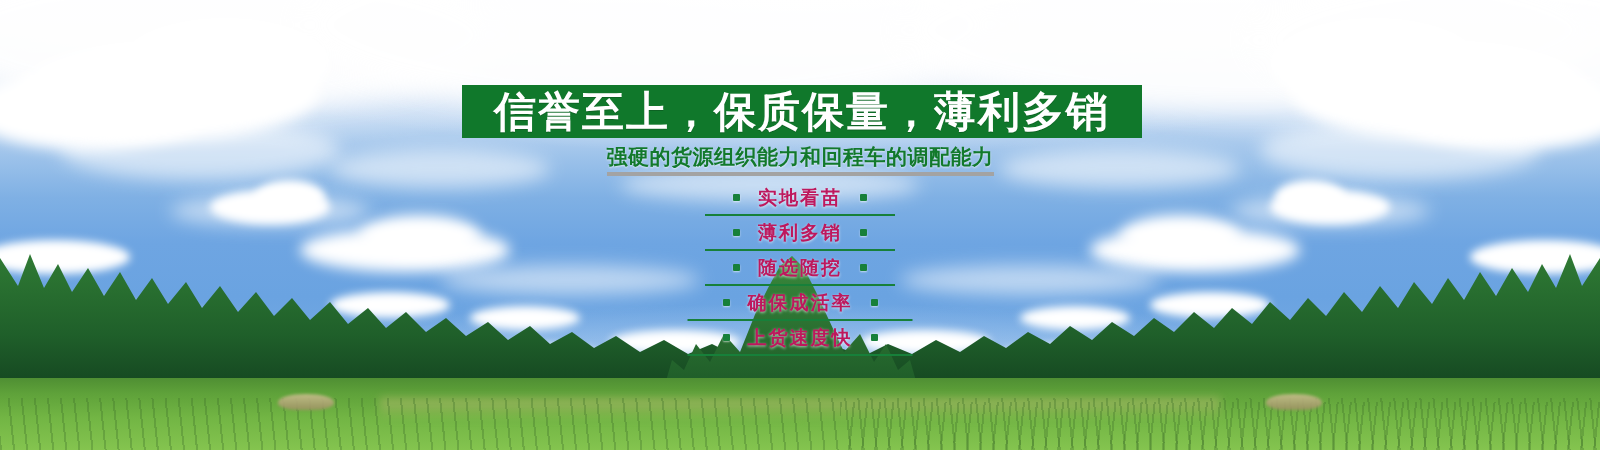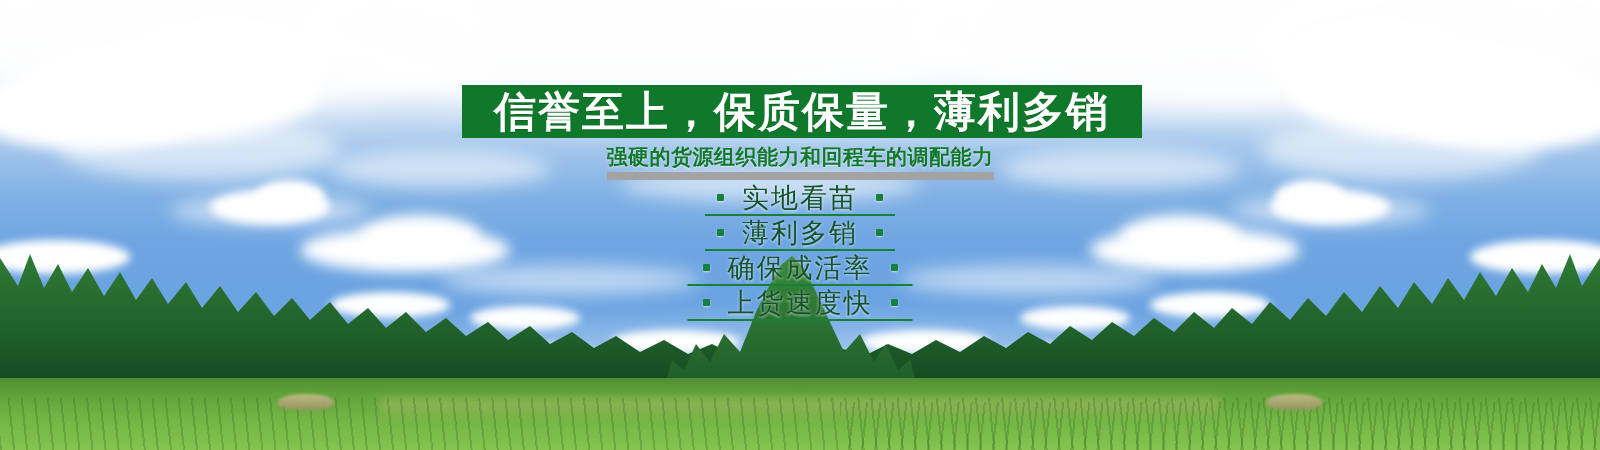--- a/index.html
+++ b/index.html
@@ -111,42 +111,42 @@
     text-align:center;
   }
   .subtitle{
     display:inline-block;
     color:#12792c;
     font-size:21px;
     font-weight:bold;
     letter-spacing:.5px;
     line-height:1.1;
     padding-bottom:3px;
-    border-bottom:8px solid #a3a3a3;
+    border-bottom:4px solid #a3a3a3;
     text-shadow:0 1px 2px rgba(255,255,255,.65);
   }
 
   .features{
     position:absolute;left:0;top:180px;width:1600px;
   }
   .feature{
     position:relative;
     width:1600px;
     height:35px;
     display:flex;align-items:center;justify-content:center;
     gap:18px;
   }
   .feature .dot{
     width:7px;height:7px;background:#17803a;border-radius:1px;flex:0 0 auto;
     box-shadow:0 1px 2px rgba(255,255,255,.6);
   }
   .feature .ftext{
-    color:#14532d;
-    font-size:27px;
-    font-weight:normal;
+    color:#be185d;
+    font-size:19px;
+    font-weight:bold;
     letter-spacing:2px;
     line-height:1;
     white-space:nowrap;
     text-shadow:0 1px 3px rgba(255,255,255,.7);
   }
   .feature .rule{
     position:absolute;
     left:50%;transform:translateX(-50%);
     bottom:-1px;
     height:2px;
@@ -305,20 +305,26 @@
         <span class="rule" style="width: 190px;"></span>
       </div>
 
       <div class="feature">
         <span class="dot"></span>
         <span class="ftext">薄利多销</span>
         <span class="dot"></span>
         <span class="rule" style="width: 190px;"></span>
       </div>
 
+      <div class="feature">
+        <span class="dot"></span>
+        <span class="ftext">随选随挖</span>
+        <span class="dot"></span>
+        <span class="rule" style="width: 190px;"></span>
+      </div>
 
       <div class="feature">
         <span class="dot"></span>
         <span class="ftext">确保成活率</span>
         <span class="dot"></span>
         <span class="rule" style="width: 225px;"></span>
       </div>
 
       <div class="feature">
         <span class="dot"></span>

